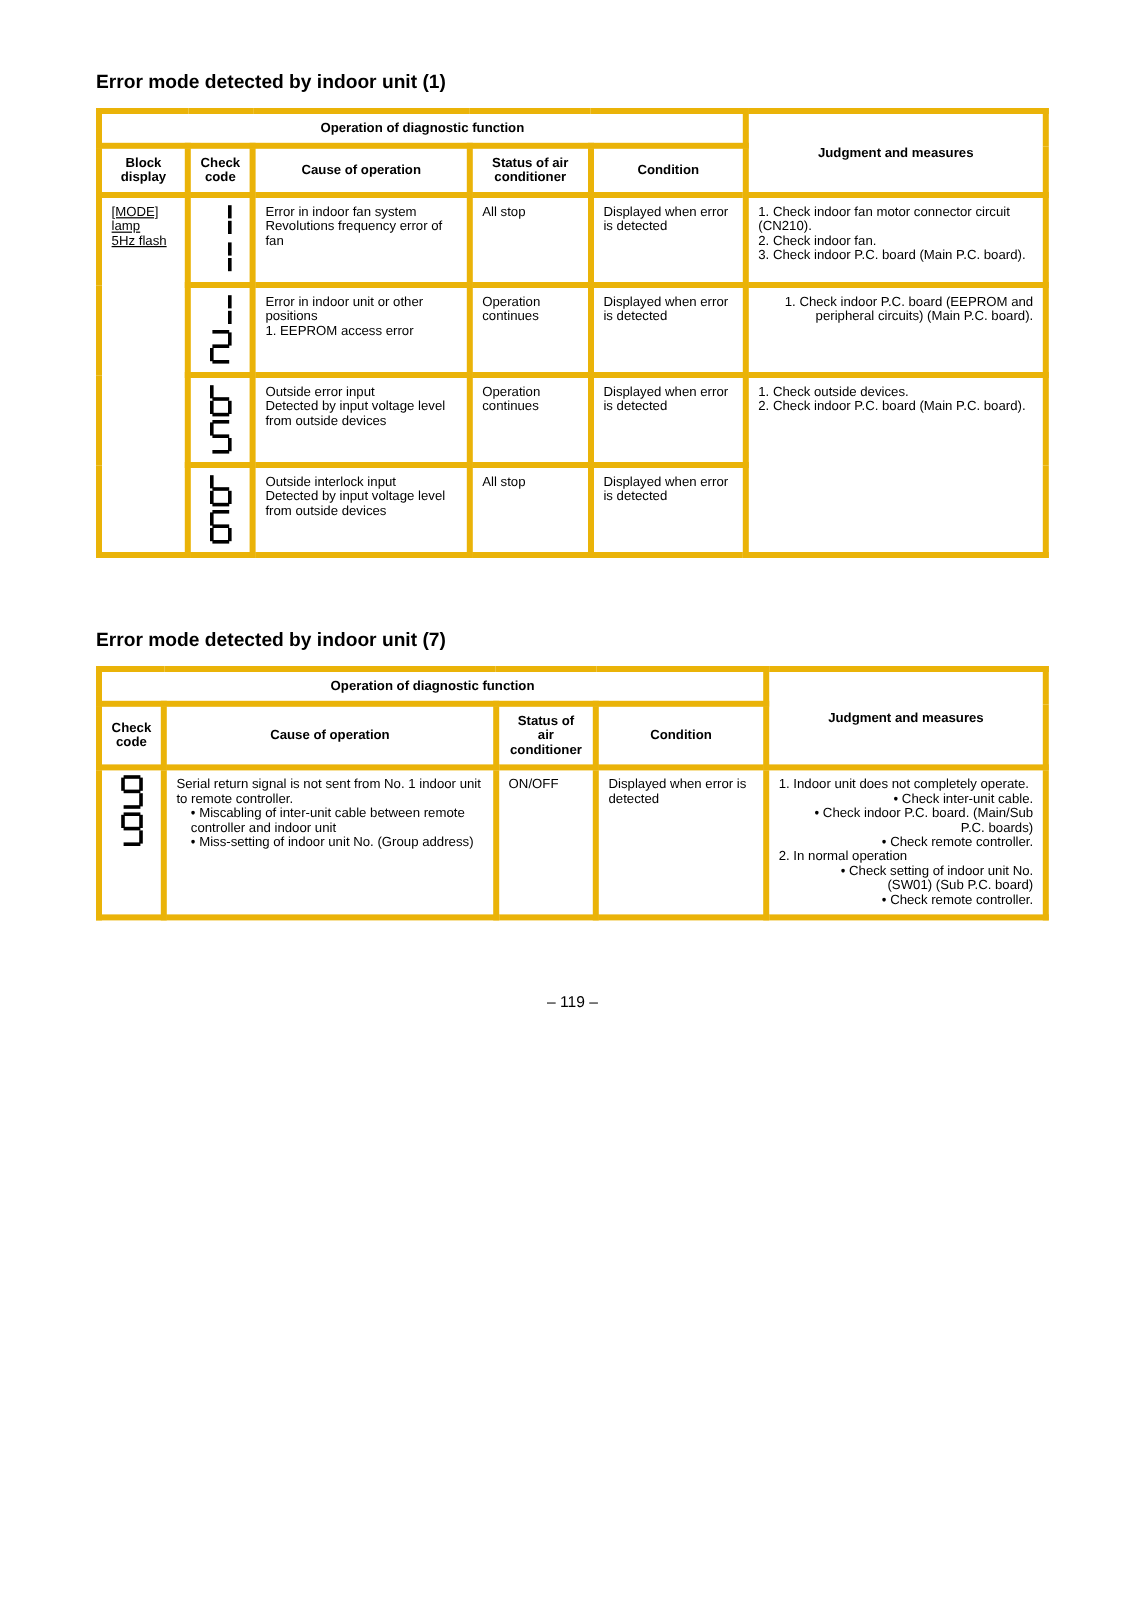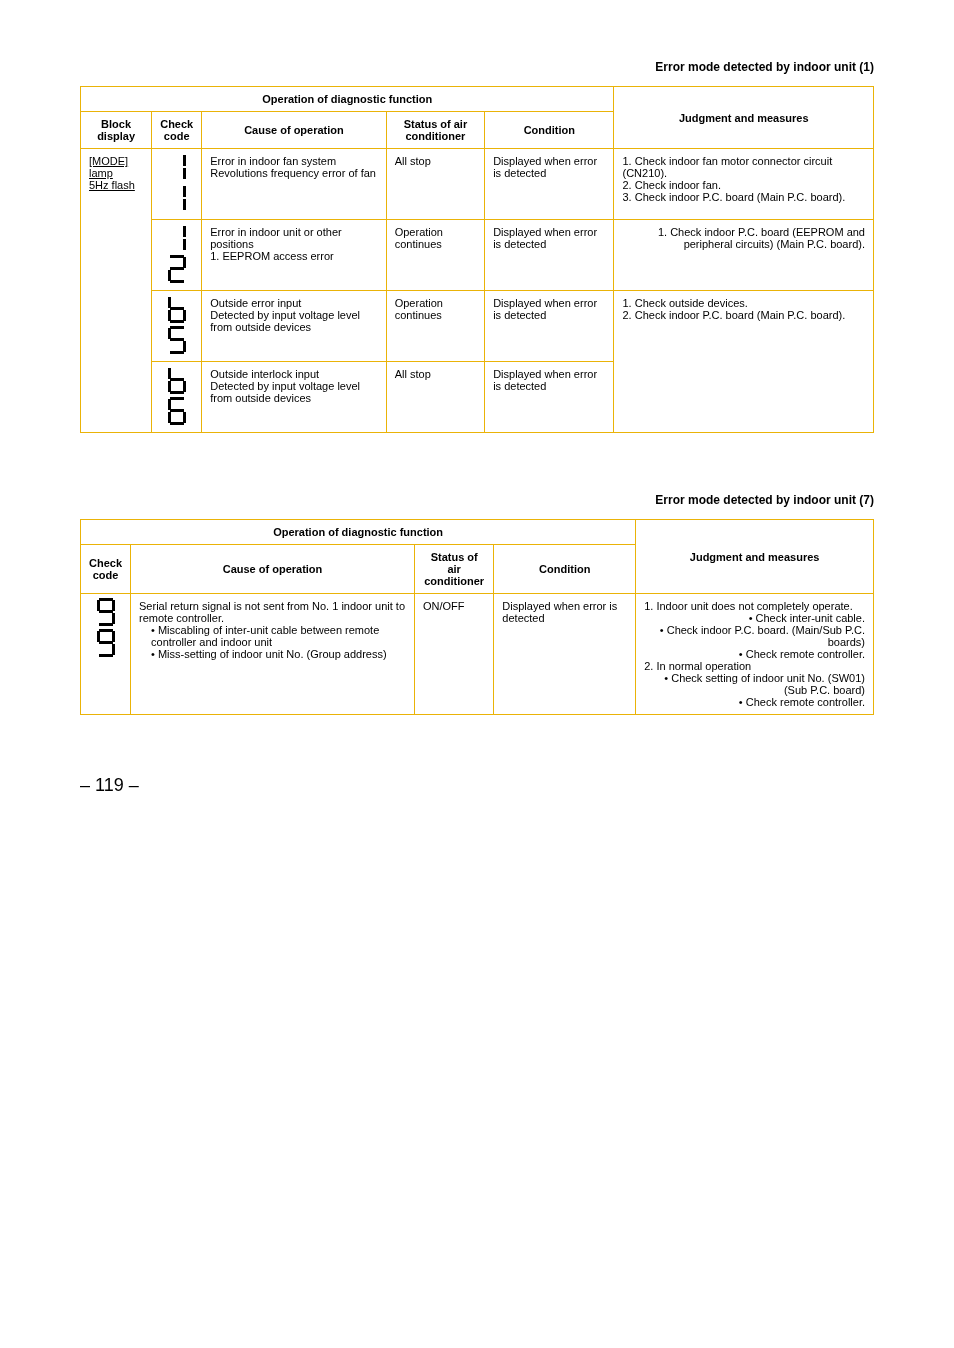--- a/index.html
+++ b/index.html
@@ -10,31 +10,31 @@
     body {
       font-family: Arial, Helvetica, sans-serif;
       background: #fff;
       padding: 60px 80px;
       width: 954px;
       font-size: 11px;
       color: #000;
     }
     .section-title {
       font-weight: bold;
-      text-align: right;
-      font-size: 12px;
+      text-align: left;
+      font-size: 16px;
       margin-bottom: 12px;
     }
     table {
       border-collapse: collapse;
       width: 100%;
       margin-bottom: 60px;
     }
     th, td {
-      border: 1px solid #eab308;
+      border: 5px solid #eab308;
       padding: 6px 8px;
       vertical-align: top;
       text-align: left;
       font-size: 11px;
     }
     th {
       font-weight: bold;
       text-align: center;
       vertical-align: middle;
     }
@@ -80,21 +80,22 @@
     .seg-f { top: 2px; left: 0; width: 3px; height: 11px; }
     .seg-g { top: 12px; left: 2px; width: 14px; height: 3px; }
     ul.bullet {
       list-style: none;
       padding-left: 12px;
     }
     ul.bullet li::before {
       content: "• ";
     }
     .page-number {
-      font-size: 18px;
+      text-align: center;
+      font-size: 13px;
       margin-top: 40px;
     }
     .sub-list {
       padding-left: 14px;
       text-align: right;
     }
   </style>
 </head>
 <body>
 

